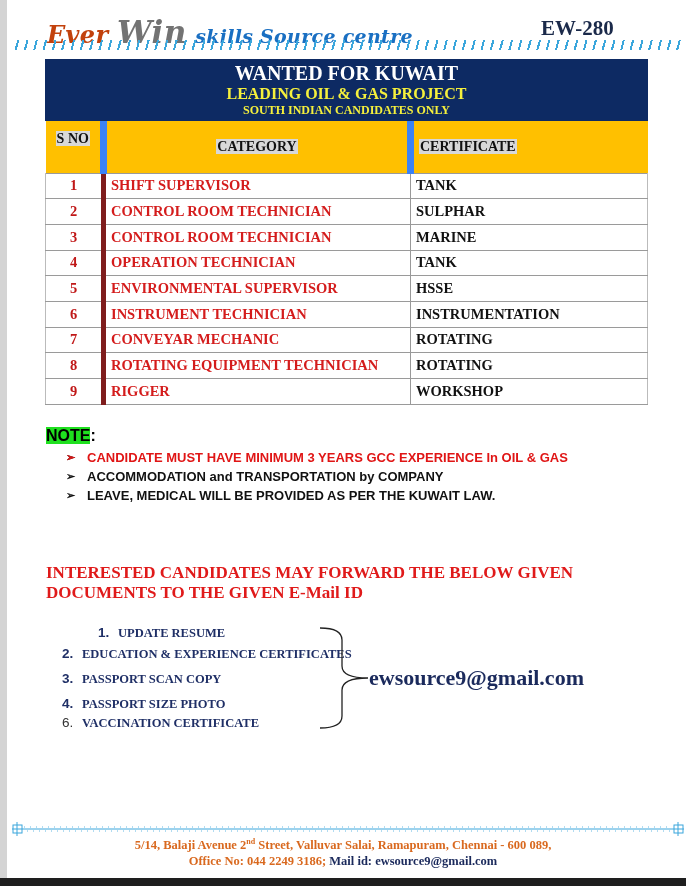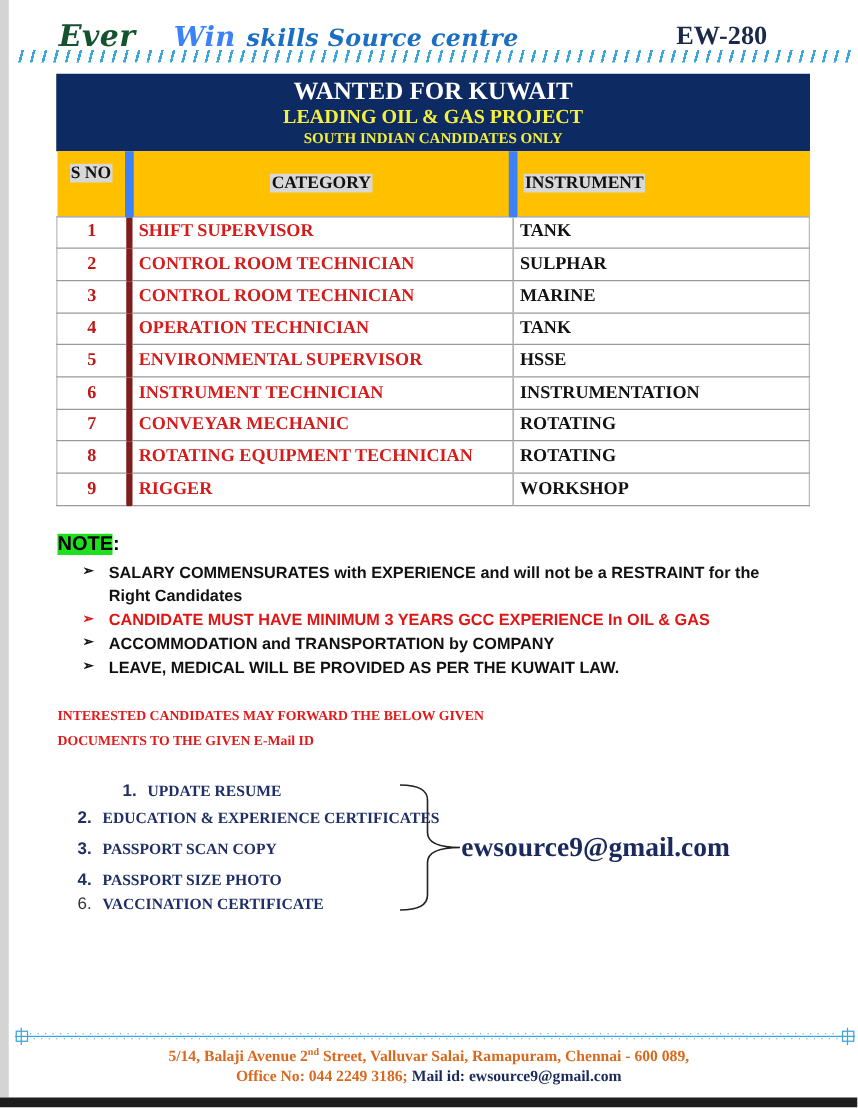--- a/index.html
+++ b/index.html
@@ -2,22 +2,22 @@
 <html><head>
 <meta charset="utf-8">
 <style>
   * { box-sizing: border-box; margin: 0; padding: 0; }
   html, body { width: 686px; height: 886px; overflow: hidden; background: #ffffff; }
   body { position: relative; font-family: "Liberation Serif", serif; }
   .leftbar { position: absolute; left: 0; top: 0; width: 7px; height: 878px; background: #d4d4d4; }
   .bottombar { position: absolute; left: 0; top: 878px; width: 686px; height: 8px; background: #1e1e1e; }
 
   .brand { position: absolute; left: 47px; top: 14px; font-size: 24px; font-style: italic; font-weight: bold; font-family: "DejaVu Serif", serif; white-space: nowrap; letter-spacing: 0.3px; }
-  .brand .ever { color: #14532d; }
-  .brand .win { color: #3b82f6; font-size: 22px; margin-left: 22px; }
+  .brand .ever { color: #c2410c; }
+  .brand .win { color: #737373; font-size: 31px; }
   .brand .rest { color: #1a6fc2; font-size: 19px; }
   .code { position: absolute; left: 541px; top: 16px; font-size: 21px; font-weight: bold; color: #1b2a4a; }
   .dash-rule { position: absolute; left: 12px; top: 40px; width: 672px; height: 10px;
     background: repeating-linear-gradient(105deg, transparent 0 5px, #3aa6dc 5px 7px, transparent 7px 9px); }
 
   .banner { position: absolute; left: 45px; top: 59px; width: 603px; height: 62px; background: #0d2a63; text-align: center; }
   .banner .t1 { color: #ffffff; font-weight: bold; font-size: 20px; margin-top: 3px; line-height: 22px; }
   .banner .t2 { color: #f5f03c; font-weight: bold; font-size: 16px; line-height: 19px; }
   .banner .t3 { color: #f5f03c; font-weight: bold; font-size: 12px; line-height: 15px; }
 
@@ -32,21 +32,21 @@
   table.jobs td.cat { width: 307px; color: #d41c1c; padding-left: 5px; border-left: 5px solid #7f1d1d; }
   table.jobs td.dep { color: #111; padding-left: 5px; border-left: 1px solid #999; border-right: 1px solid #bbb; }
 
   .note-label { position: absolute; left: 46px; top: 427px; font-family: "Liberation Sans", sans-serif; font-size: 16px; font-weight: bold; color: #000000; }
   .note-label .hl { background: #1fe01f; }
   .notes { position: absolute; left: 66px; top: 448px; width: 560px; list-style: none; font-family: "Liberation Sans", sans-serif; font-size: 13px; font-weight: bold; }
   .notes li { position: relative; padding-left: 21px; line-height: 19px; color: #111; }
   .notes li.red { color: #e01515; }
   .notes li .arrow { position: absolute; left: 0; top: 0; font-size: 11px; }
 
-  .interested { position: absolute; left: 46px; top: 563px; font-size: 11px; font-weight: bold; color: #e01a1a; line-height: 20px; width: 560px; }
+  .interested { position: absolute; left: 46px; top: 563px; font-size: 17px; font-weight: bold; color: #e01a1a; line-height: 20px; width: 560px; }
 
   .docs { position: absolute; left: 62px; top: 623px; list-style: none; }
   .docs li { font-size: 12.5px; font-weight: bold; color: #1f2f66; height: 23px; line-height: 23px; white-space: nowrap; }
   .docs li .num { display: inline-block; width: 20px; font-family: "Liberation Sans", sans-serif; font-size: 13.5px; }
   .docs li.plain { font-weight: bold; }
   .docs li.plain .num { font-weight: normal; color: #333; }
   .docs li:nth-child(1){ height: 20px; line-height: 20px; margin-left: 36px; }
   .docs li:nth-child(2){ height: 22px; line-height: 22px; }
   .docs li:nth-child(3){ height: 28px; line-height: 28px; }
   .docs li:nth-child(4){ height: 20px; line-height: 22px; }
@@ -78,21 +78,21 @@
   <div class="t1">WANTED FOR KUWAIT</div>
   <div class="t2">LEADING OIL &amp; GAS  PROJECT</div>
   <div class="t3">SOUTH INDIAN CANDIDATES ONLY</div>
 </div>
 
 <table class="jobs">
   <thead>
     <tr>
       <th><span>S NO</span></th>
       <th class="cat"><span>CATEGORY</span></th>
-      <th class="dep"><span>INSTRUMENT</span></th>
+      <th class="dep"><span>CERTIFICATE</span></th>
     </tr>
   </thead>
   <tbody>
     <tr>
         <td class="sno">1</td>
         <td class="cat">SHIFT SUPERVISOR</td>
         <td class="dep">TANK</td>
       </tr>
     <tr>
         <td class="sno">2</td>
@@ -132,21 +132,21 @@
     <tr>
         <td class="sno">9</td>
         <td class="cat">RIGGER</td>
         <td class="dep">WORKSHOP</td>
       </tr>
   </tbody>
 </table>
 
 <div class="note-label"><span class="hl">NOTE</span><span>:</span></div>
 <ul class="notes">
-  <li><span class="arrow">➢</span><span>SALARY COMMENSURATES with EXPERIENCE and will not be a RESTRAINT for the Right Candidates</span></li>
+  <li><span class="arrow">➢</span></li>
   <li class="red"><span class="arrow">➢</span><span>CANDIDATE MUST HAVE MINIMUM 3 YEARS GCC EXPERIENCE In OIL &amp; GAS</span></li>
   <li><span class="arrow">➢</span><span>ACCOMMODATION and TRANSPORTATION by COMPANY</span></li>
   <li><span class="arrow">➢</span><span>LEAVE, MEDICAL WILL BE PROVIDED AS PER THE KUWAIT LAW.</span></li>
 </ul>
 
 <div class="interested">
   <div>INTERESTED CANDIDATES MAY FORWARD THE BELOW GIVEN</div>
   <div>DOCUMENTS TO THE GIVEN E-Mail ID</div>
 </div>
 

